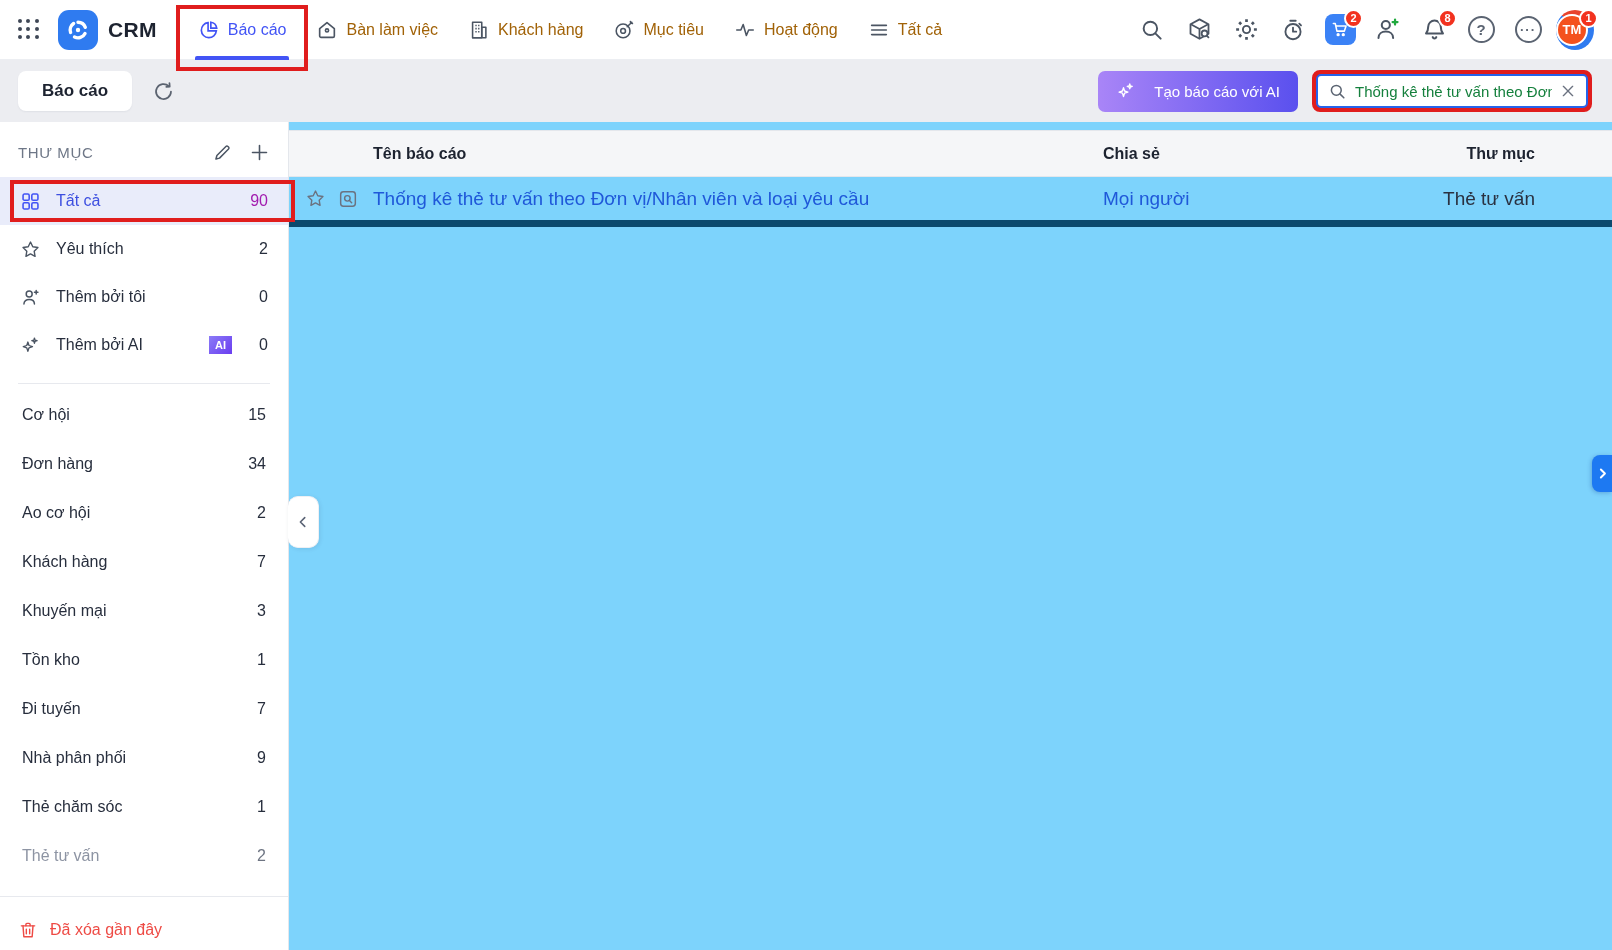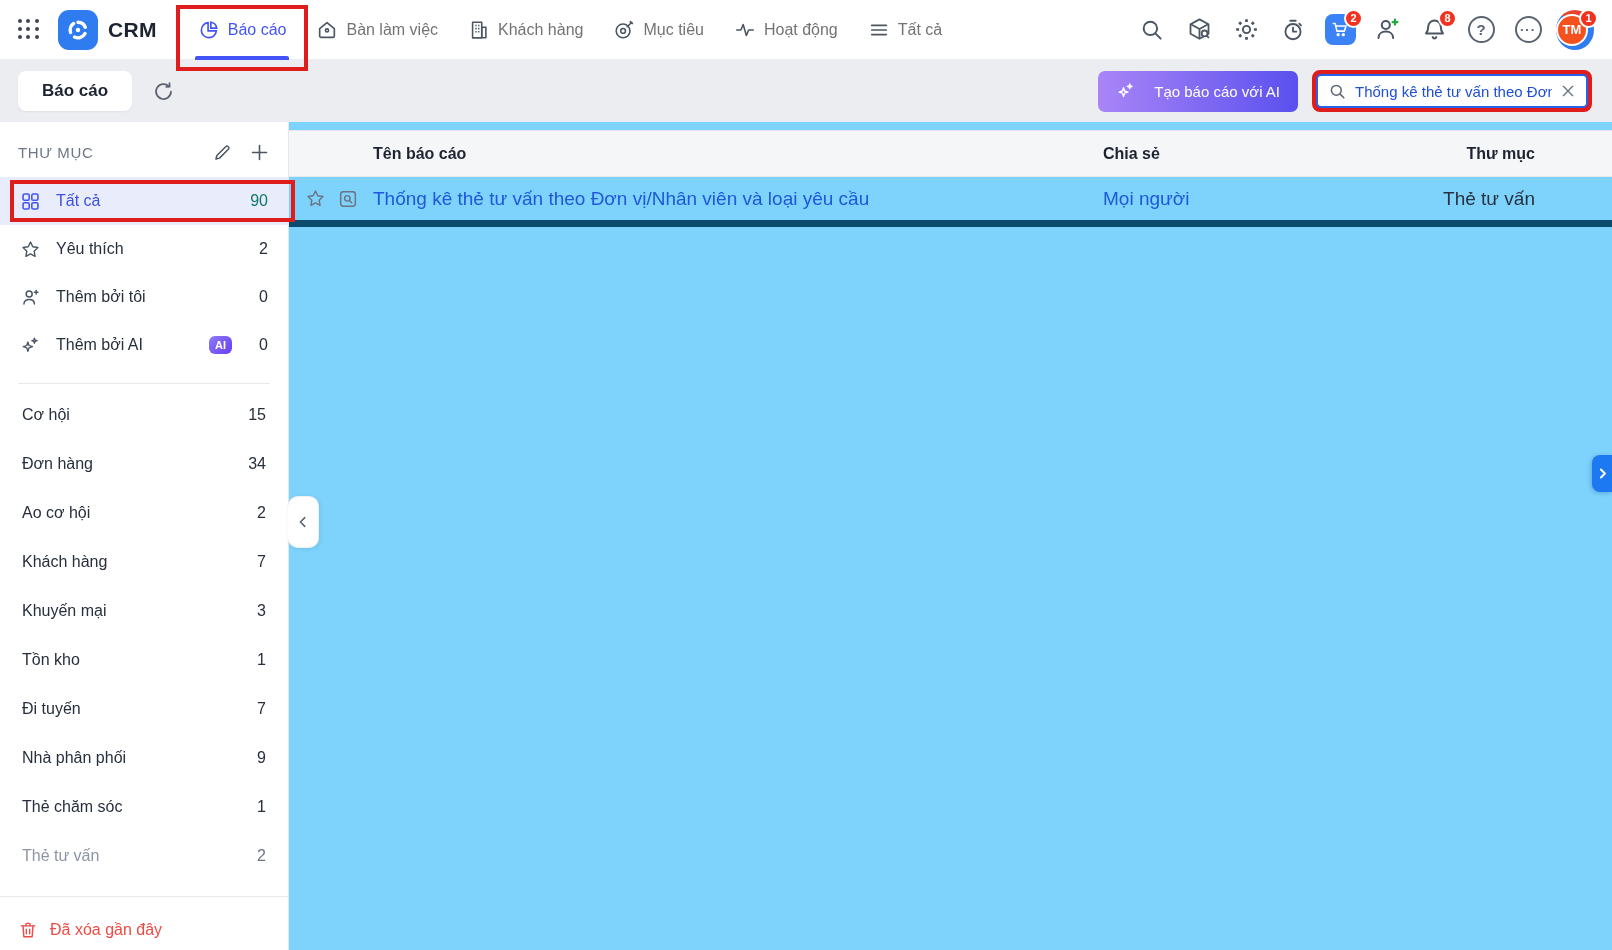--- a/index.html
+++ b/index.html
@@ -11,21 +11,21 @@
     padding:0 18px 0 14px; border-bottom:1px solid #eceef2; position:relative; z-index:5; }
   .appgrid { width:30px; height:30px; display:grid; grid-template-columns:repeat(3,1fr);
     gap:3px; padding:4px; margin-right:14px; cursor:pointer; }
   .appgrid i { width:4px; height:4px; border-radius:50%; background:#3f4756; }
   .logo { width:40px; height:40px; border-radius:11px; background:#2f7bf0;
     display:flex; align-items:center; justify-content:center; margin-right:10px; }
   .brand { font-size:21px; font-weight:bold; color:#1d2330; letter-spacing:.3px; margin-right:26px; }
 
   .tabs { display:flex; align-items:stretch; height:60px; }
   .tab { display:flex; align-items:center; gap:8px; padding:0 15px; font-size:16px;
-    color:#737373; cursor:pointer; position:relative; white-space:nowrap; }
+    color:#a16207; cursor:pointer; position:relative; white-space:nowrap; }
   .tab svg { stroke:#4b5563; }
   .tab.active { color:#4254f5; }
   .tab.active svg { stroke:#4254f5; }
   .tab.active::after { content:""; position:absolute; left:12px; right:12px; bottom:0;
     height:4px; background:#4254f5; border-radius:2px 2px 0 0; }
 
   .hl { position:absolute; border:4px solid #e01d1d; pointer-events:none; z-index:20; }
   .hl-tab { top:5px; left:-7px; right:-7px; bottom:-11px; }
 
   .nav-right { margin-left:auto; display:flex; align-items:center; gap:9px; }
@@ -55,47 +55,47 @@
   .tb-right { margin-left:auto; display:flex; align-items:center; gap:14px; }
   .btn-ai { display:flex; align-items:center; gap:18px; color:#fff; font-size:15px;
     border:none; border-radius:7px; padding:0 18px; height:41px; cursor:pointer;
     background:linear-gradient(90deg,#a985f7,#5a50ee); font-family:inherit; }
   .btn-ava { display:flex; align-items:center; gap:9px; font-size:15px; color:#272d3a;
     background:#fdfdff; border:1px solid #b9a9f2; border-radius:7px; padding:0 18px;
     height:41px; cursor:pointer; font-family:inherit; }
   .search-hl { border:4px solid #e01d1d; border-radius:8px; background:#e01d1d; }
   .searchbox { display:flex; align-items:center; gap:8px; background:#fff;
     border:2px solid #2563eb; border-radius:5px; height:34px; padding:0 10px; width:272px; }
-  .searchbox input { border:none; outline:none; flex:1; font-size:15px; color:#1d4ed8;
+  .searchbox input { border:none; outline:none; flex:1; font-size:15px; color:#15803d;
     font-family:inherit; background:transparent; min-width:0; }
 
   
   .bodywrap { display:flex; height:840px; position:relative; }
 
   
   .sidebar { width:289px; min-width:289px; background:#fff; border-right:1px solid #e4e7ec;
     position:relative; }
   .sb-head { display:flex; align-items:center; padding:20px 18px 14px; }
   .sb-title { font-size:15px; color:#6e7787; letter-spacing:.6px; }
   .sb-head-icons { margin-left:auto; display:flex; gap:16px; }
   .sb-head-icons span { cursor:pointer; display:flex; }
   .sb-item { height:48px; display:flex; align-items:center; gap:15px; padding:0 20px;
     font-size:16px; color:#272e3d; cursor:pointer; position:relative; }
   .sb-item .cnt { margin-left:auto; font-size:16px; color:#272e3d; }
   .sb-item.active { background:#e9ecfa; color:#3d4fe0; }
-  .sb-item.active .cnt { color:#0f766e; }
+  .sb-item.active .cnt { color:#a21caf; }
   .hl-allitem { top:3px; bottom:3px; left:10px; right:-7px; }
   .sb-divider { border-top:1px solid #e7e9ee; margin:14px 18px 6px; }
   .folder { height:49px; display:flex; align-items:center; padding:0 22px;
     font-size:16px; color:#272e3d; cursor:pointer; }
   .folder .cnt { margin-left:auto; }
   .folder.muted { color:#8d94a3; }
   .folder.muted .cnt { color:#6d7482; }
   .ai-chip { background:linear-gradient(135deg,#8b7bf7,#6a3df0); color:#fff; font-size:11px;
-    font-weight:bold; border-radius:6px; padding:3px 6px; margin-left:auto; margin-right:12px; }
+    font-weight:bold; border-radius:0; padding:3px 6px; margin-left:auto; margin-right:12px; }
   .sb-item .ai-cnt { margin-left:0; }
   .sb-footer { position:absolute; left:0; right:0; bottom:0; background:#fff;
     border-top:1px solid #e7e9ee; padding:0 18px; height:66px; display:flex;
     align-items:center; gap:12px; color:#ee4b45; font-size:16px; cursor:pointer; }
   .collapse-handle { position:absolute; top:374px; right:-31px; width:31px; height:52px;
     background:#fff; border:1px solid #eef0f4; border-left:none; border-radius:10px;
     box-shadow:1px 1px 4px rgba(30,40,70,.10); display:flex; align-items:center;
     justify-content:center; cursor:pointer; z-index:4; }
 
   

